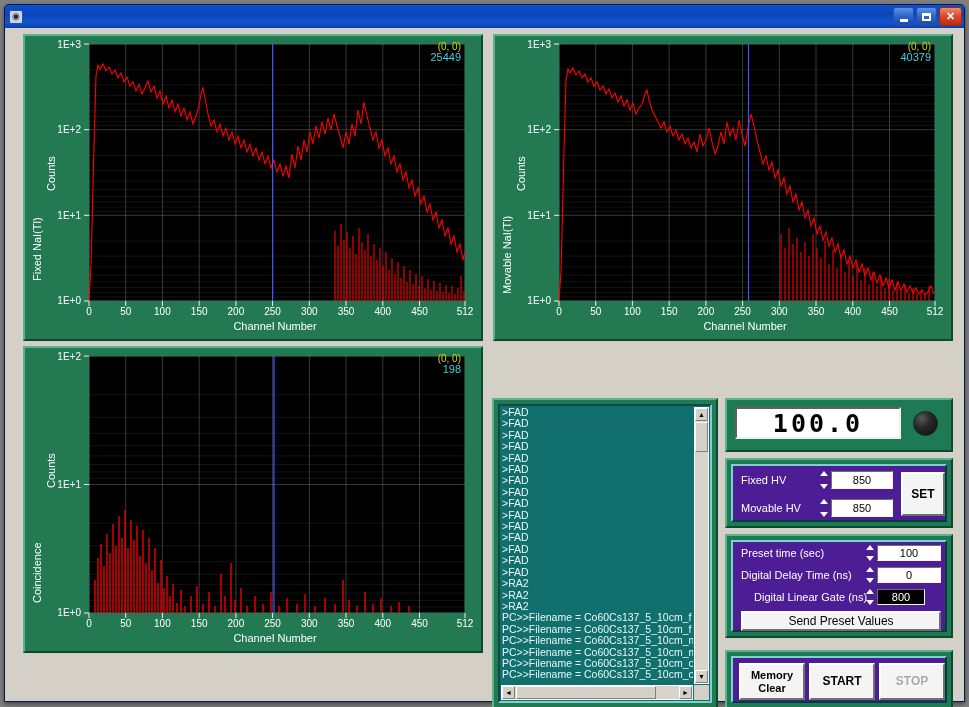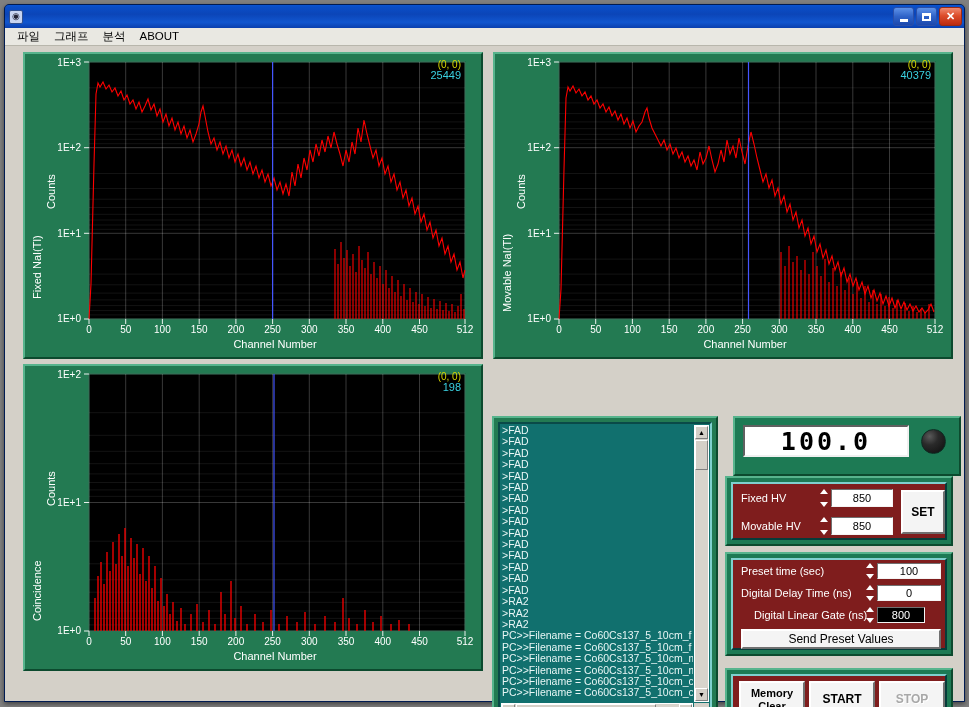--- a/index.html
+++ b/index.html
@@ -211,21 +211,21 @@
     cursor: pointer;
   }
   .sb-corner {
     position: absolute; right: 1px; bottom: 1px;
     width: 15px; height: 15px; background: #d4d0c8;
   }
 
   
   .ctrl-group {
     position: absolute;
-    background: #7f1d1d;
+    background: #4c1d95;
     border-top: 2px solid #7fd0ce;
     border-left: 2px solid #7fd0ce;
     border-right: 2px solid #063c3a;
     border-bottom: 2px solid #063c3a;
   }
   .ctrl-outer {
     position: absolute;
     background: #1d7a54;
     border-top: 2px solid #57b48d;
     border-left: 2px solid #57b48d;
@@ -321,26 +321,20 @@
             <div class="g">
               <div class="sq"></div>
             </div>
           </div>
         <div class="win-btn close">
             <div class="g">✕</div>
           </div>
       </div>
     </div>
 
-    <div class="menubar">
-      <div class="menu-item">파일</div>
-      <div class="menu-item">그래프</div>
-      <div class="menu-item">분석</div>
-      <div class="menu-item">ABOUT</div>
-    </div>
 
     <div class="client">
 
       <div class="chart" style="left:18px; top:6px; width:460px; height:307px;">
         <svg class="trace" viewBox="0 0 456 303" preserveAspectRatio="none" style="position:absolute;left:0;top:0;width:456px;height:303px;pointer-events:none;">
 
           <rect x="64" y="8" width="376" height="257" fill="#000000" stroke="#0b4a2f"></rect>
           <g stroke="#ffffff" stroke-opacity="0.28" stroke-width="0.8">
             <line x1="64" y1="8" x2="440" y2="8"></line>
             <line x1="64" y1="93.7" x2="440" y2="93.7"></line>
@@ -800,21 +794,21 @@
 
           <div class="hscroll">
             <div class="sb-btn" style="left:0; top:0; width:13px; height:13px;">◄</div>
             <div class="sb-thumb" style="left:14px; top:0; width:140px; height:13px;"></div>
             <div class="sb-btn" style="right:0; top:0; width:13px; height:13px;">►</div>
           </div>
           <div class="sb-corner"></div>
         </div>
       </div>
 
-      <div class="ctrl-outer" style="left:720px; top:370px; width:228px; height:60px;margin-left:8px;">
+      <div class="ctrl-outer" style="left:720px; top:370px; width:228px; height:54px;">
         <div class="big-display" style="left:8px; top:7px; width:166px; height:32px;">
           <span class="num">100.0</span>
         </div>
         <div class="led" style="left:186px; top:11px; width:25px; height:25px;"></div>
       </div>
 
       <div class="ctrl-outer" style="left:720px; top:430px; width:228px; height:70px;">
         <div class="ctrl-group" style="left:4px; top:4px; width:216px; height:58px;">
 
           <div class="field-label" style="left:8px; top:8px;">Fixed    HV</div>

